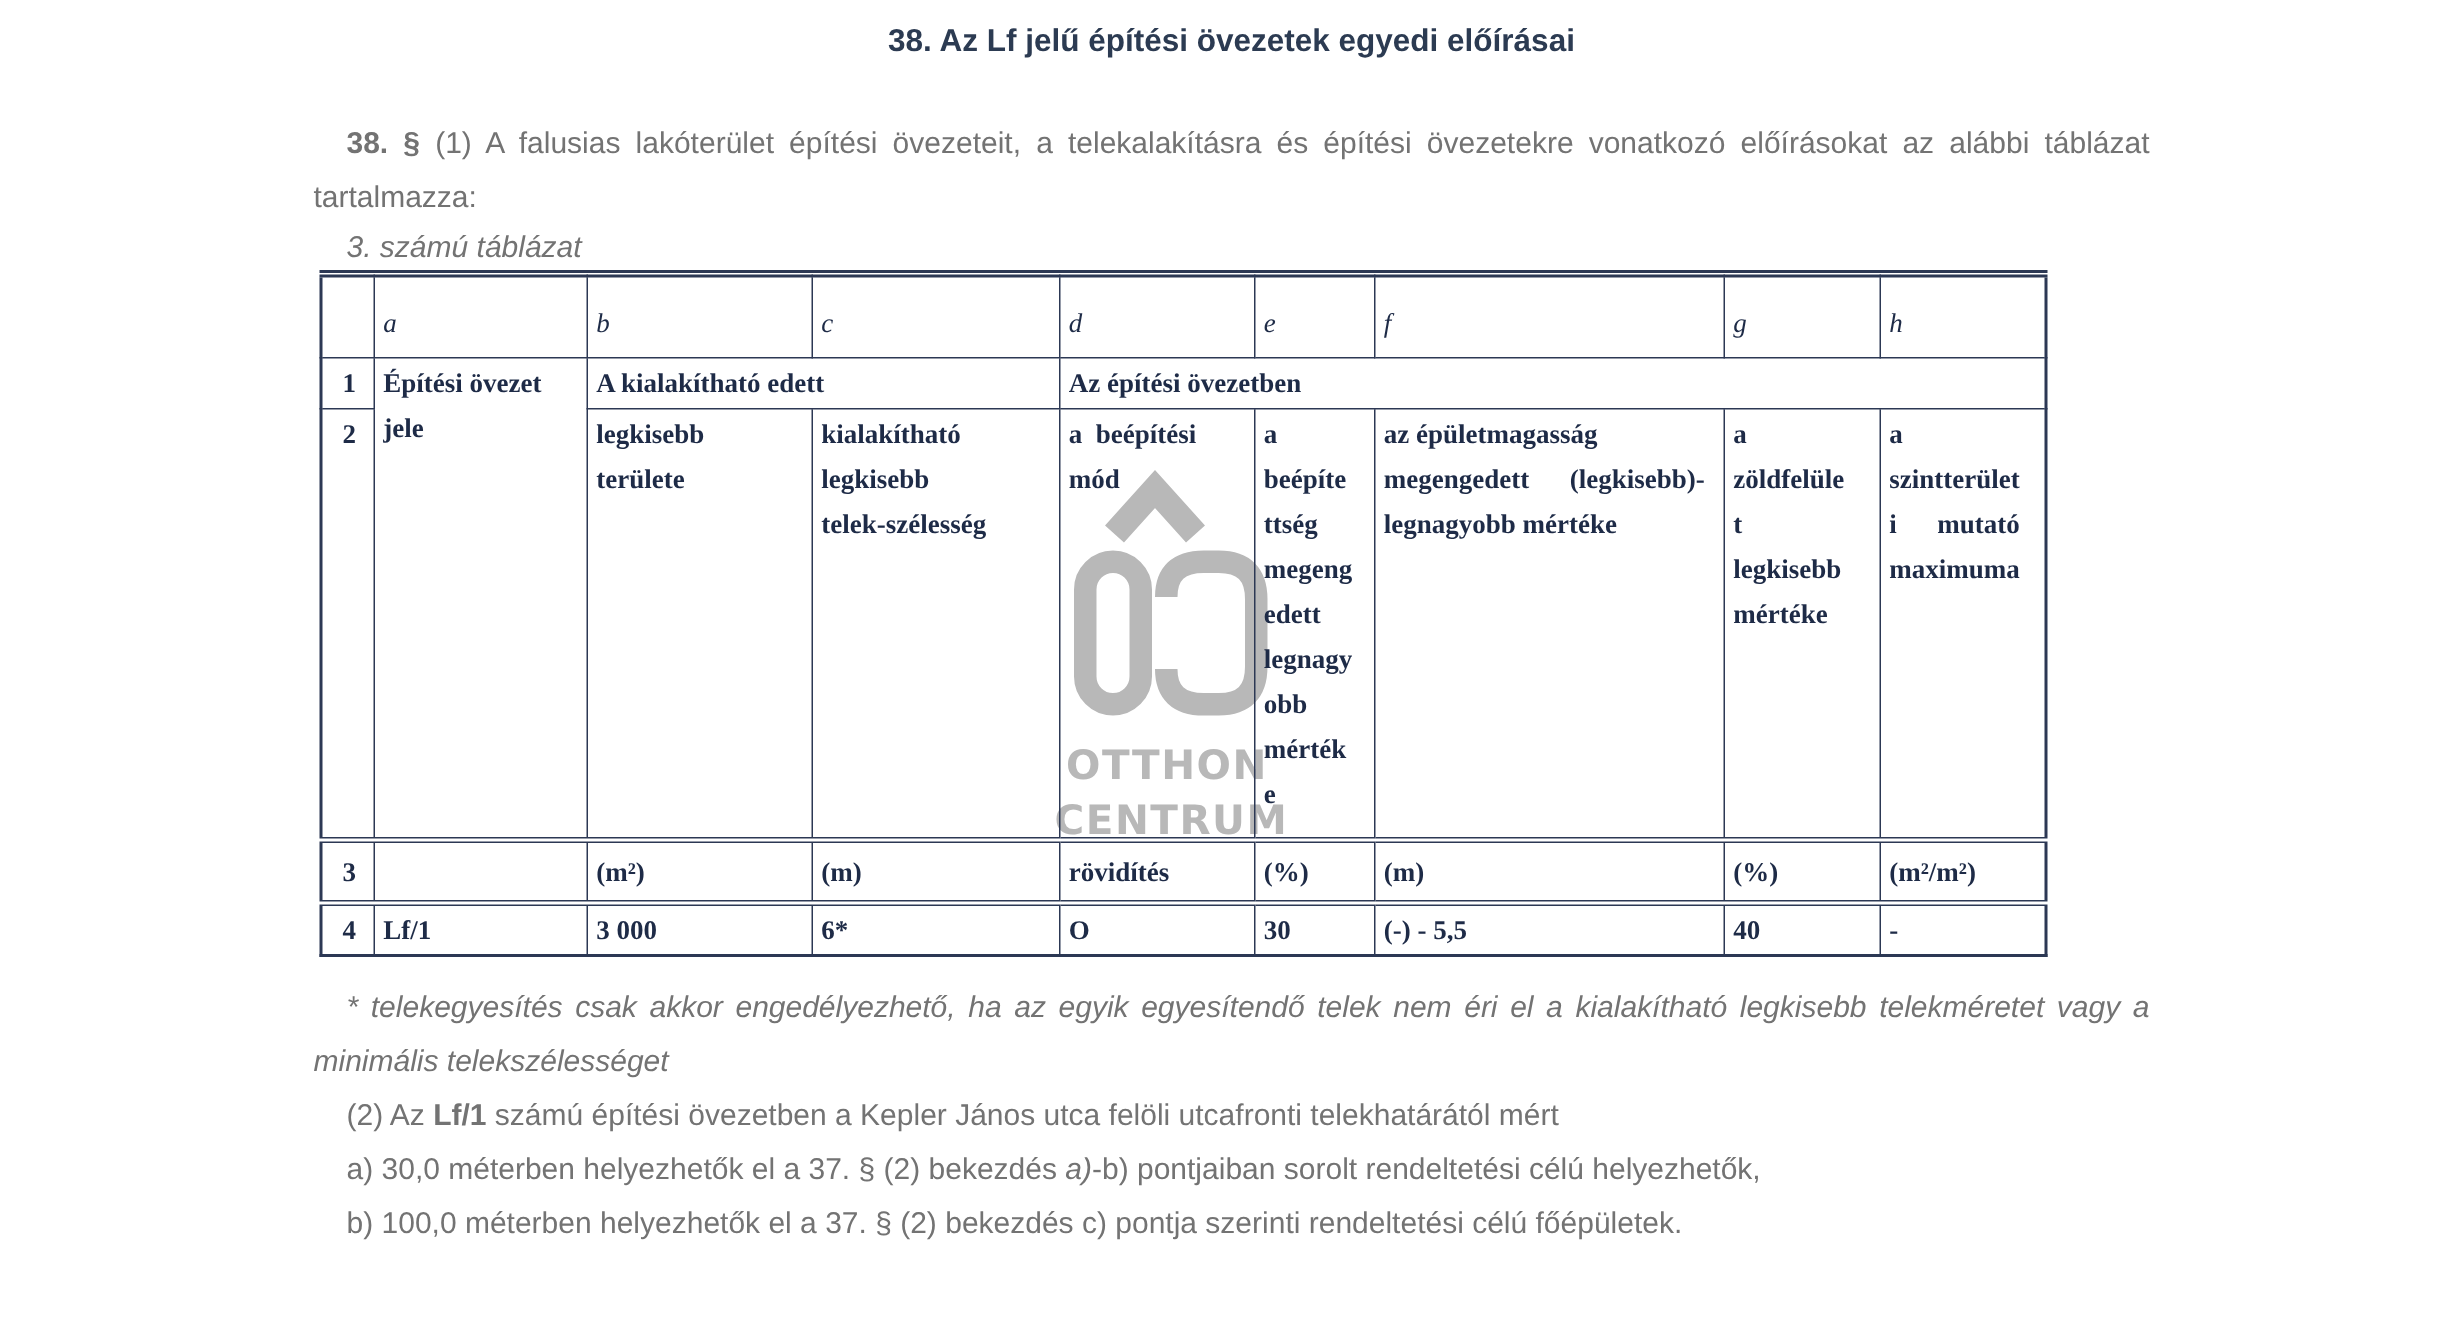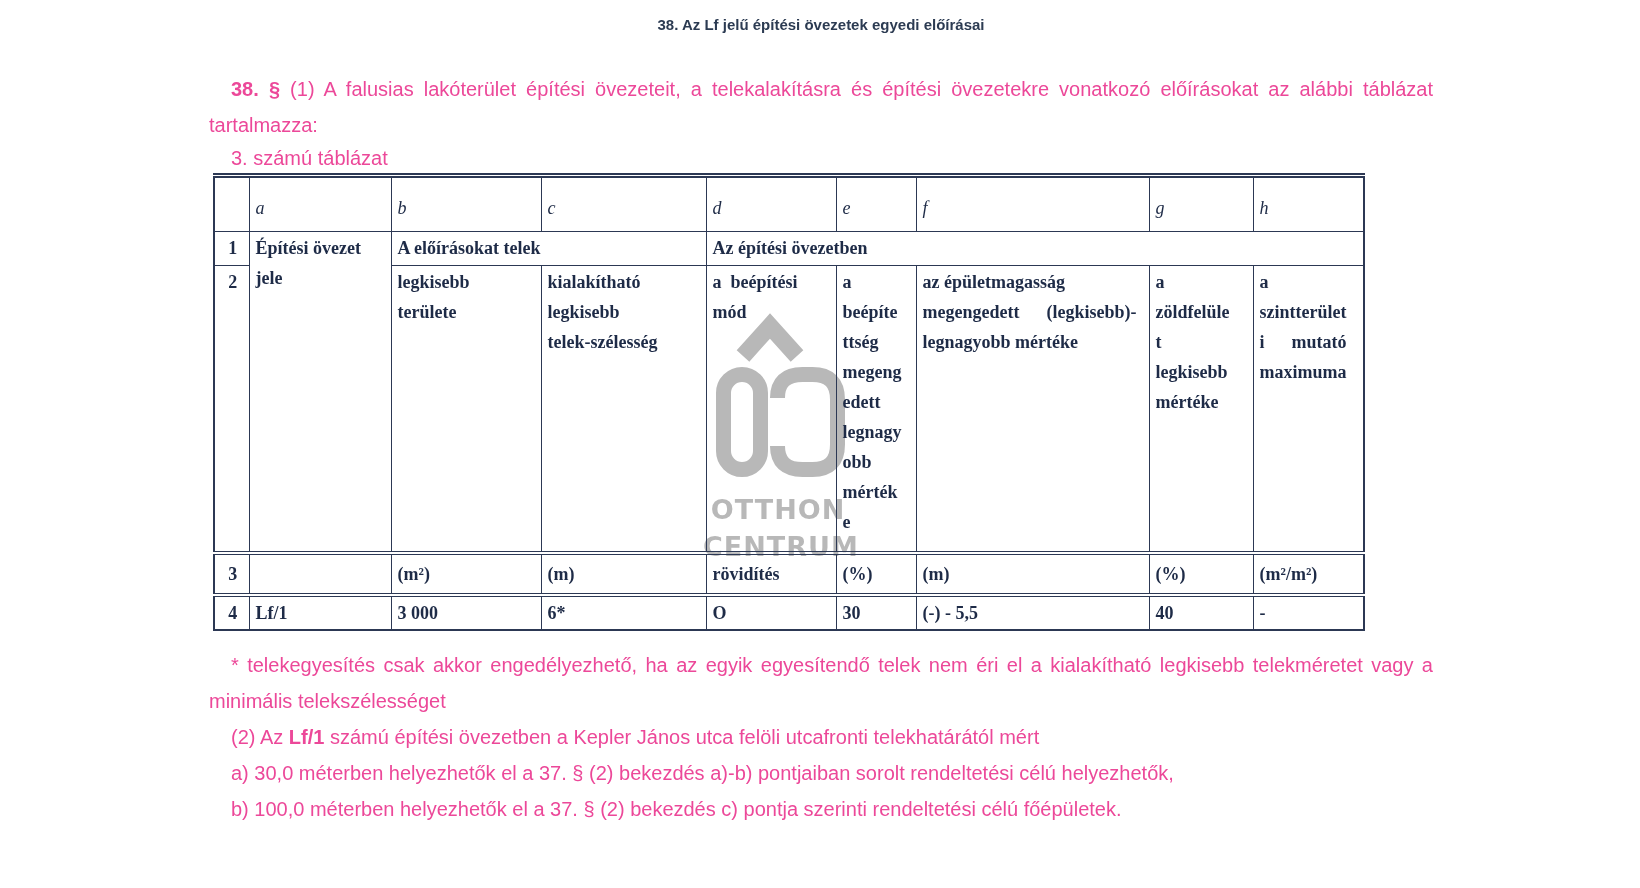--- a/index.html
+++ b/index.html
@@ -33,35 +33,35 @@
   
   .content {
     position: absolute;
     left: 209px;
     top: 0;
     width: 1224px;
     z-index: 1;
   }
   .doc-title {
     margin: 16px 0 0 0;
-    font-size: 15px;
+    font-size: 21px;
     font-weight: bold;
     text-align: center;
     color: #2c3b52;
   }
   .para {
     margin: 0;
     font-size: 20px;
     line-height: 36px;
     text-align: justify;
     text-indent: 22px;
-    color: #ec4899;
+    color: #737373;
   }
   .para .b { font-weight: bold; }
-  .para .i { }
+  .para .i { font-style: italic; }
   .p1 { margin-top: 38px; }
   .table-caption { line-height: 30px; text-align: left; }
   .footnote { margin-top: 16px; }
   
   table.zoning {
     border-collapse: collapse;
     table-layout: fixed;
     width: 1150px;
     margin-left: 4px;
     font-family: "Liberation Serif", serif;
@@ -138,21 +138,21 @@
         <td>d</td>
         <td>e</td>
         <td>f</td>
         <td>g</td>
         <td>h</td>
       </tr>
       <tr class="r1">
         <td class="numcol">1</td>
         <td class="preline" rowspan="2">Építési övezet
 jele</td>
-        <td colspan="2">A előírásokat telek</td>
+        <td colspan="2">A kialakítható edett</td>
         <td colspan="5">Az építési övezetben</td>
       </tr>
       <tr class="r2">
         <td class="numcol">2</td>
         <td class="preline">legkisebb
 területe</td>
         <td class="preline">kialakítható
 legkisebb
 telek-szélesség</td>
         <td class="prewrap">a  beépítési

